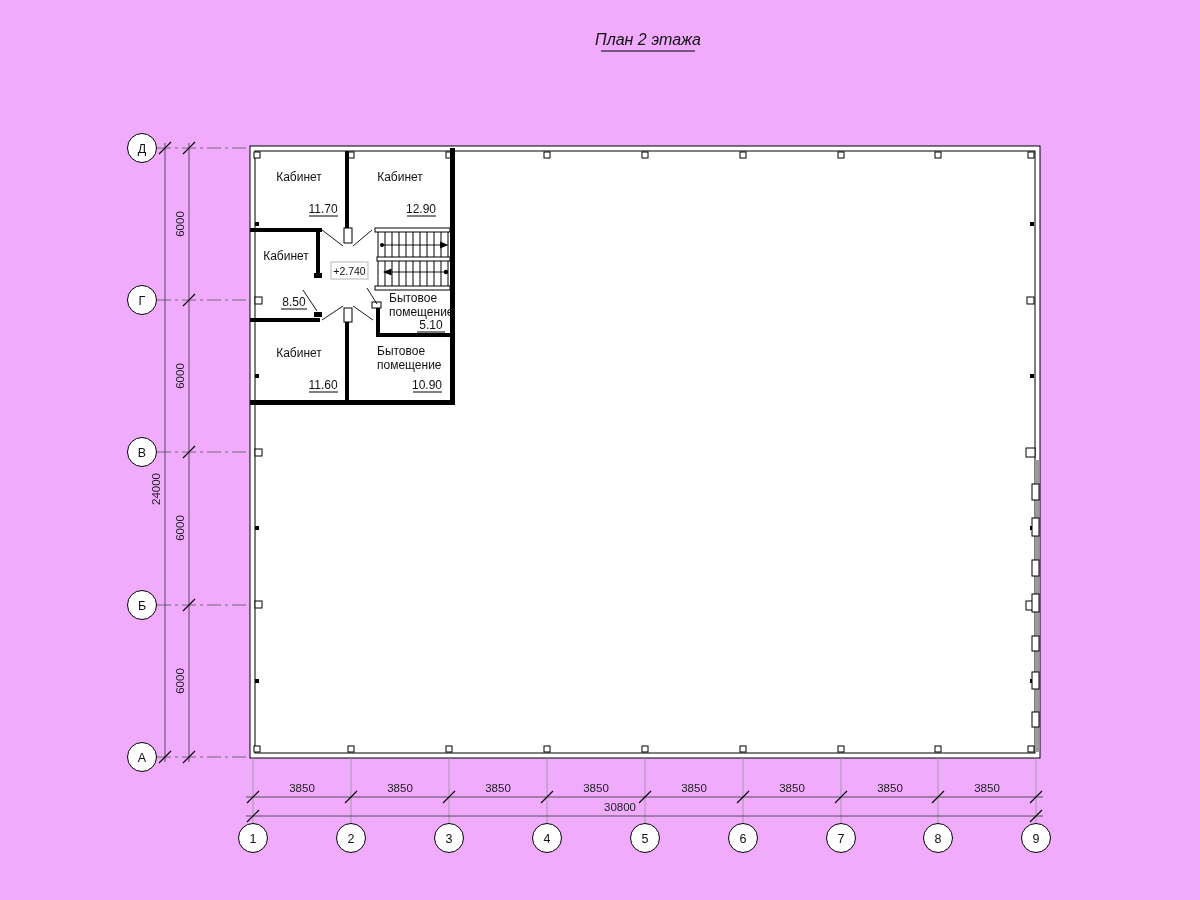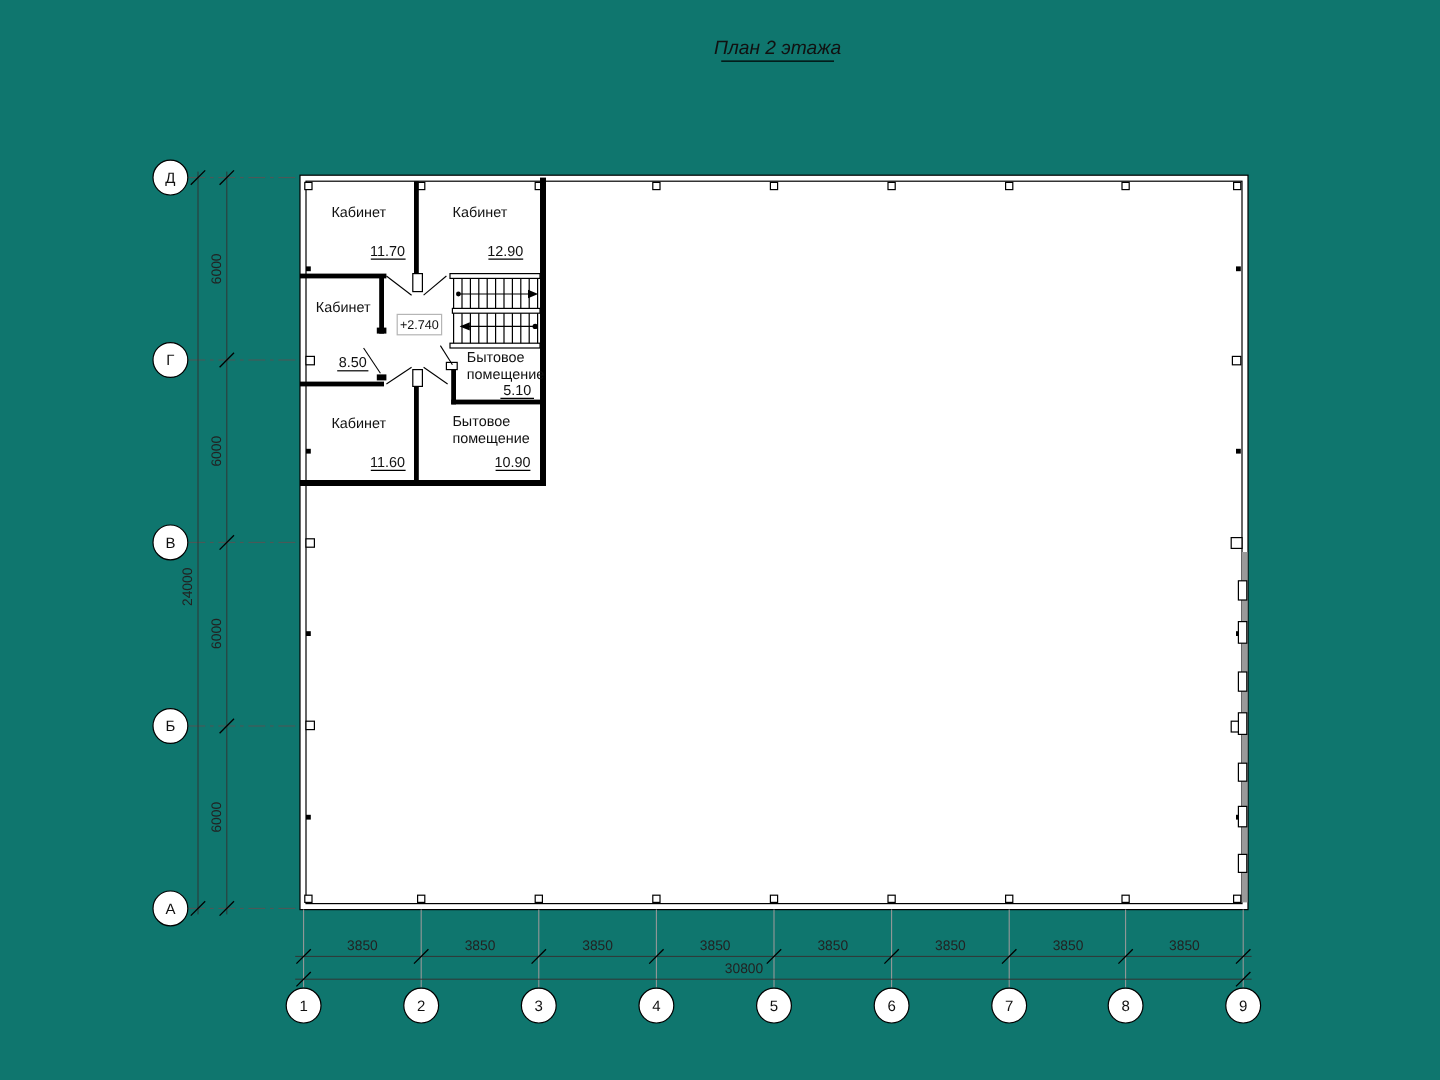--- a/index.html
+++ b/index.html
@@ -1,16 +1,16 @@
 <!DOCTYPE html>
 <html><head>
 <meta charset="utf-8">
 <style>
   html,body{margin:0;padding:0;background:#fff;}
-  .page{position:relative;width:1200px;height:900px;background:#0f766e;overflow:hidden;}
+  .page{position:relative;width:1200px;height:900px;background:#f0abfc;overflow:hidden;}
   svg text{font-family:"Liberation Sans","DejaVu Sans",sans-serif;fill:#111;}
   .ttl{font-size:16px;font-style:italic;}
   .rtxt{font-size:12px;}
   .atxt{font-size:12.5px;}
   .dtxt{font-size:11.5px;fill:#222;}
   .ltxt{font-size:10.5px;}
   .wall{fill:#000;stroke:none;}
   .mark{fill:#fff;stroke:#000;stroke-width:1;}
   .win{fill:#fff;stroke:#000;stroke-width:1;}
   .dot{fill:#000;stroke:none;}

